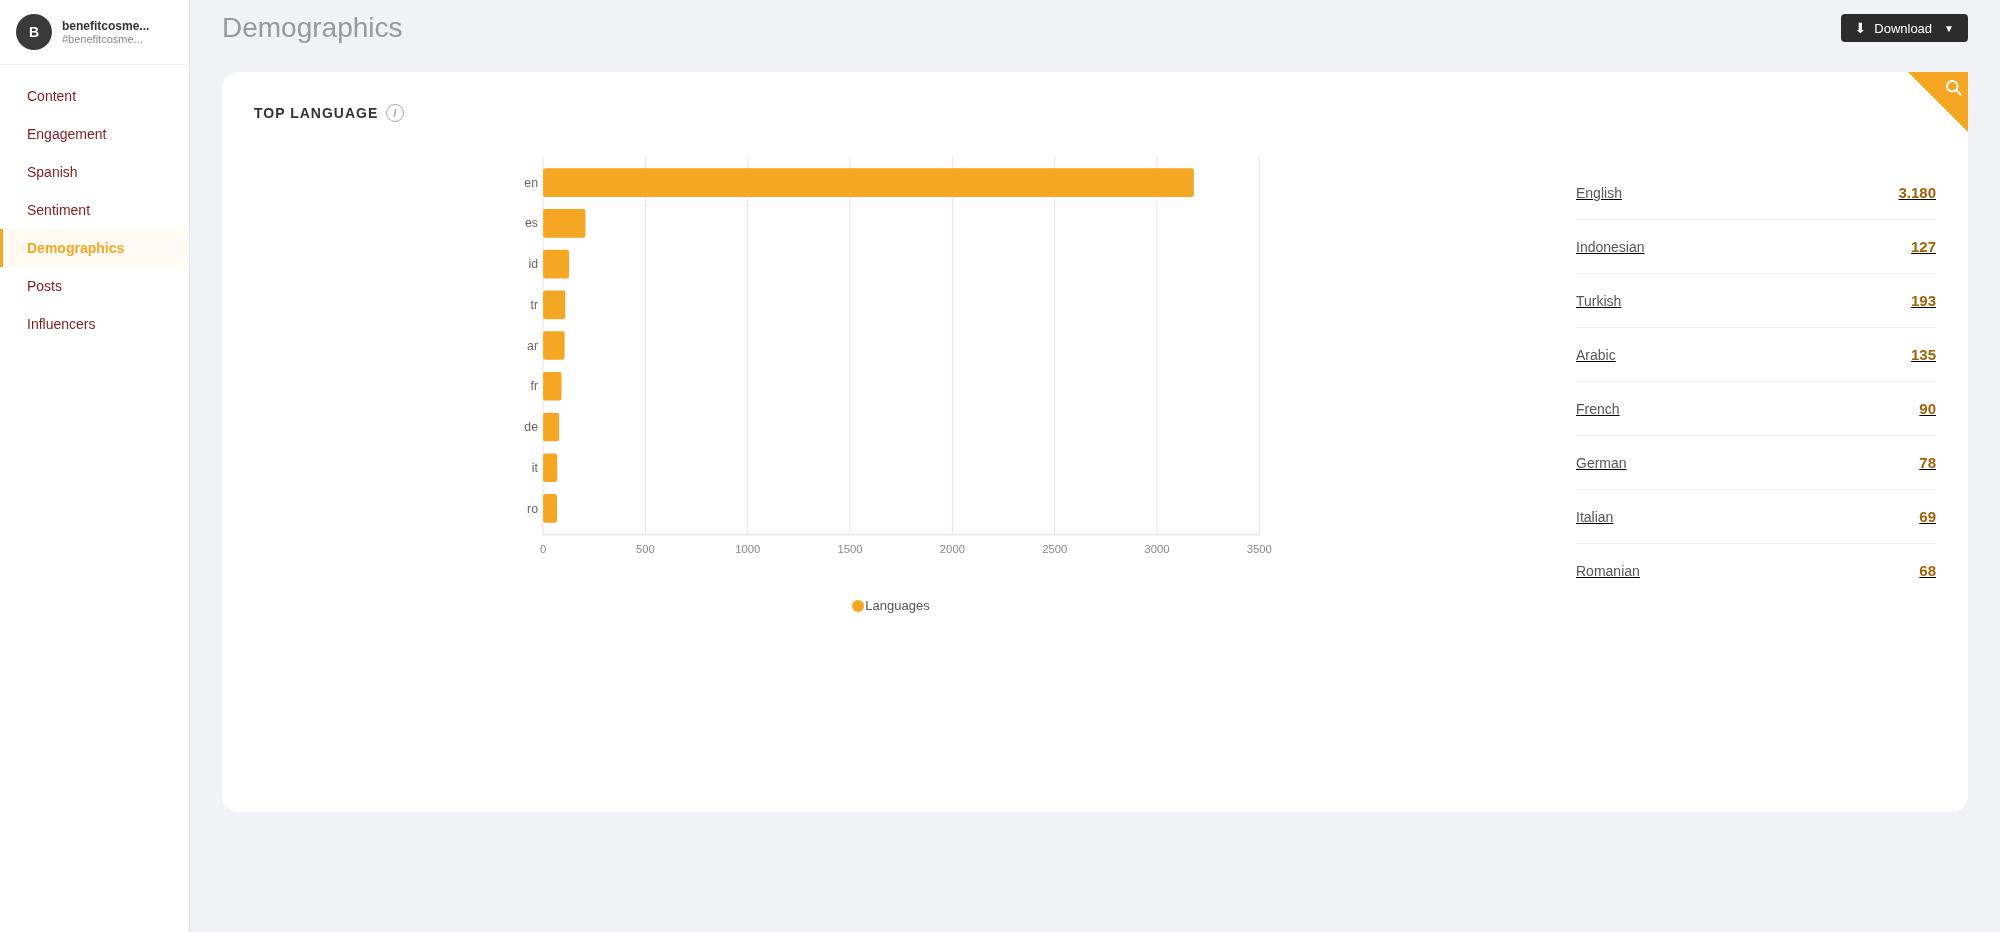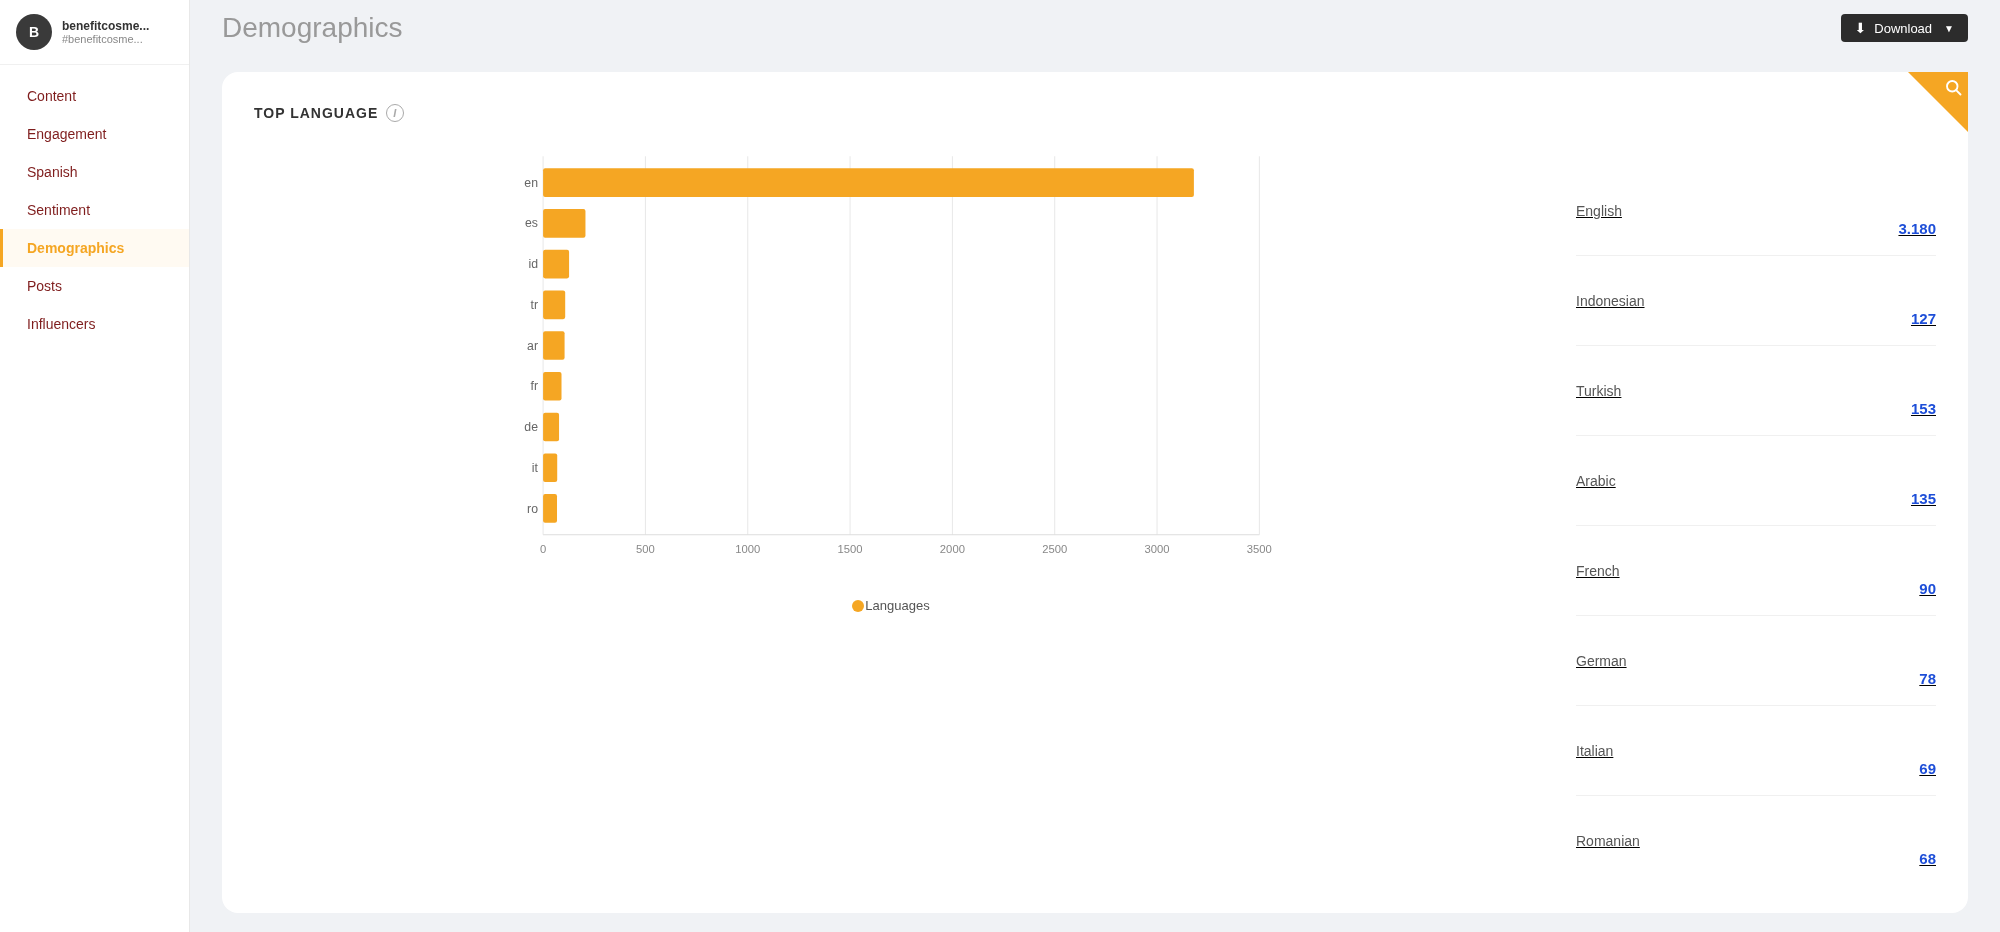--- a/index.html
+++ b/index.html
@@ -228,22 +228,21 @@
       border-bottom: 1px solid #f0f0f0;
     }
     .stat-row:last-child { border-bottom: none; }
     .stat-label {
       font-size: 14px;
       color: #555;
     }
     .stat-value {
       font-size: 15px;
       font-weight: 700;
-      color: #1d4ed8;
-      margin-top: 36px;
+      color: #a16207;
     }
   </style>
 </head>
 <body>
 
 <aside class="sidebar">
   <div class="sidebar-header">
     <div class="avatar">
       <span>B</span>
     </div>
@@ -341,21 +340,21 @@
         <div class="stat-row">
     <span class="stat-label">English</span>
     <span class="stat-value">3.180</span>
   </div>
             <div class="stat-row">
     <span class="stat-label">Indonesian</span>
     <span class="stat-value">127</span>
   </div>
             <div class="stat-row">
     <span class="stat-label">Turkish</span>
-    <span class="stat-value">153</span>
+    <span class="stat-value">193</span>
   </div>
             <div class="stat-row">
     <span class="stat-label">Arabic</span>
     <span class="stat-value">135</span>
   </div>
             <div class="stat-row">
     <span class="stat-label">French</span>
     <span class="stat-value">90</span>
   </div>
             <div class="stat-row">

